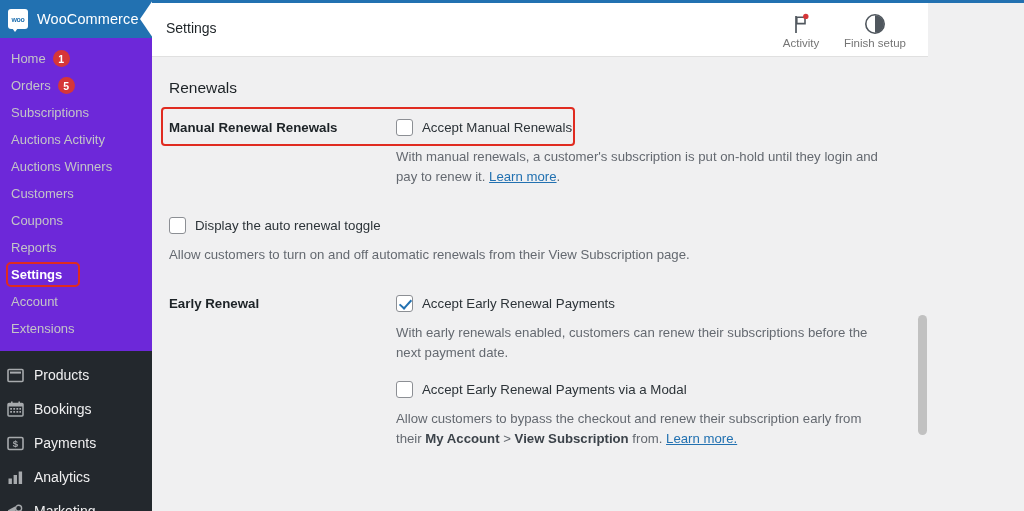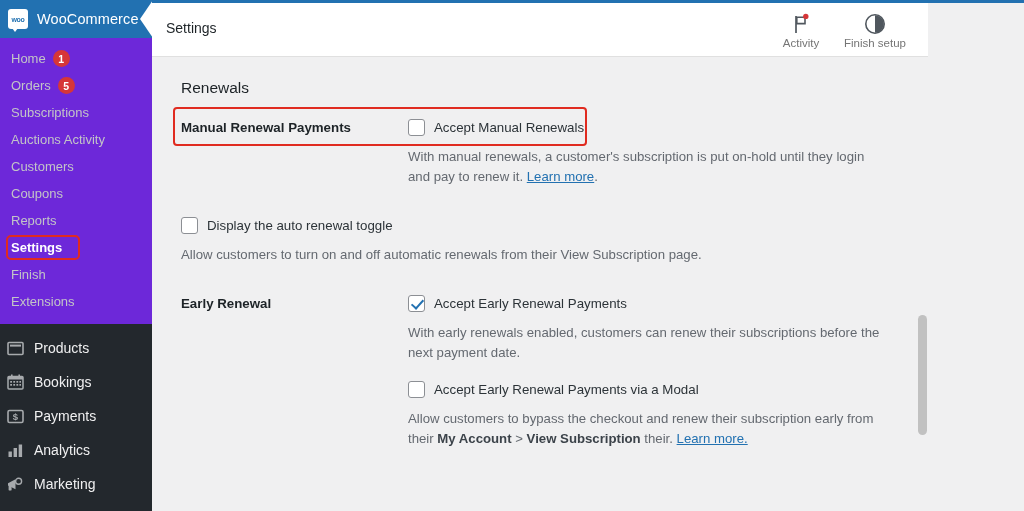--- a/index.html
+++ b/index.html
@@ -134,21 +134,21 @@
     padding-top: 3px;
   }
   .topbar-action .ta-icon {
     height: 26px; display: flex; align-items: flex-end; justify-content: center;
     position: relative;
     margin-bottom: 2px;
   }
   .ta-label { line-height: 1.1; }
 
   .content {
-    padding: 22px 0 0 16px;
+    padding: 22px 0 0 4px;
     position: relative;
     height: 454px;
     border-radius: 22px;
   }
   .section-title {
     font-size: 15.5px; color: #1d2327;
     padding-left: 13px;
     margin-bottom: 22px;
     font-weight: normal;
   }
@@ -261,40 +261,43 @@
       </div>
 
       <div class="menu-item">
         <span>Subscriptions</span>
       </div>
 
       <div class="menu-item">
         <span>Auctions Activity</span>
       </div>
 
+      <div class="menu-item">
+        <span>Auctions Winners</span>
+      </div>
 
       <div class="menu-item">
         <span>Customers</span>
       </div>
 
       <div class="menu-item">
         <span>Coupons</span>
       </div>
 
       <div class="menu-item">
         <span>Reports</span>
       </div>
 
       <div class="menu-item active-highlight">
         <span>Settings</span>
         <span class="hl-box"></span>
       </div>
 
       <div class="menu-item">
-        <span>Finish</span>
+        <span>Account</span>
       </div>
 
       <div class="menu-item">
         <span>Extensions</span>
       </div>
 
     </div>
 
     <div class="mainmenu">
 
@@ -395,21 +398,21 @@
         <span class="ta-label">Finish setup</span>
       </div>
     </div>
 
     <div class="content">
 
       <div class="section-title">Renewals</div>
 
       <div class="row">
         <div class="manual-hl"></div>
-        <div class="row-label">Manual Renewal Payments</div>
+        <div class="row-label">Manual Renewal Renewals</div>
         <div class="row-body">
           <div class="cb-line">
             <span class="cb"></span>
             <span class="cb-label">Accept Manual Renewals</span>
           </div>
           <div class="desc">
             <span>With manual renewals, a customer's subscription is put on-hold until they login and pay to renew it. </span><a href="#" class="lnk">Learn more</a><span>.</span>
           </div>
         </div>
       </div>
@@ -437,21 +440,21 @@
           </div>
           <div class="desc">With early renewals enabled, customers can renew their subscriptions before the next payment date.</div>
 
           <div class="gap-sm"></div>
 
           <div class="cb-line">
             <span class="cb"></span>
             <span class="cb-label">Accept Early Renewal Payments via a Modal</span>
           </div>
           <div class="desc">
-            <span>Allow customers to bypass the checkout and renew their subscription early from their </span><b>My Account</b><span> &gt; </span><b>View Subscription</b><span> their. </span><a href="#" class="lnk">Learn more.</a>
+            <span>Allow customers to bypass the checkout and renew their subscription early from their </span><b>My Account</b><span> &gt; </span><b>View Subscription</b><span> from. </span><a href="#" class="lnk">Learn more.</a>
           </div>
         </div>
       </div>
 
     </div>
 
     <div class="scroll-track">
       <div class="scroll-thumb"></div>
     </div>
   </div>

